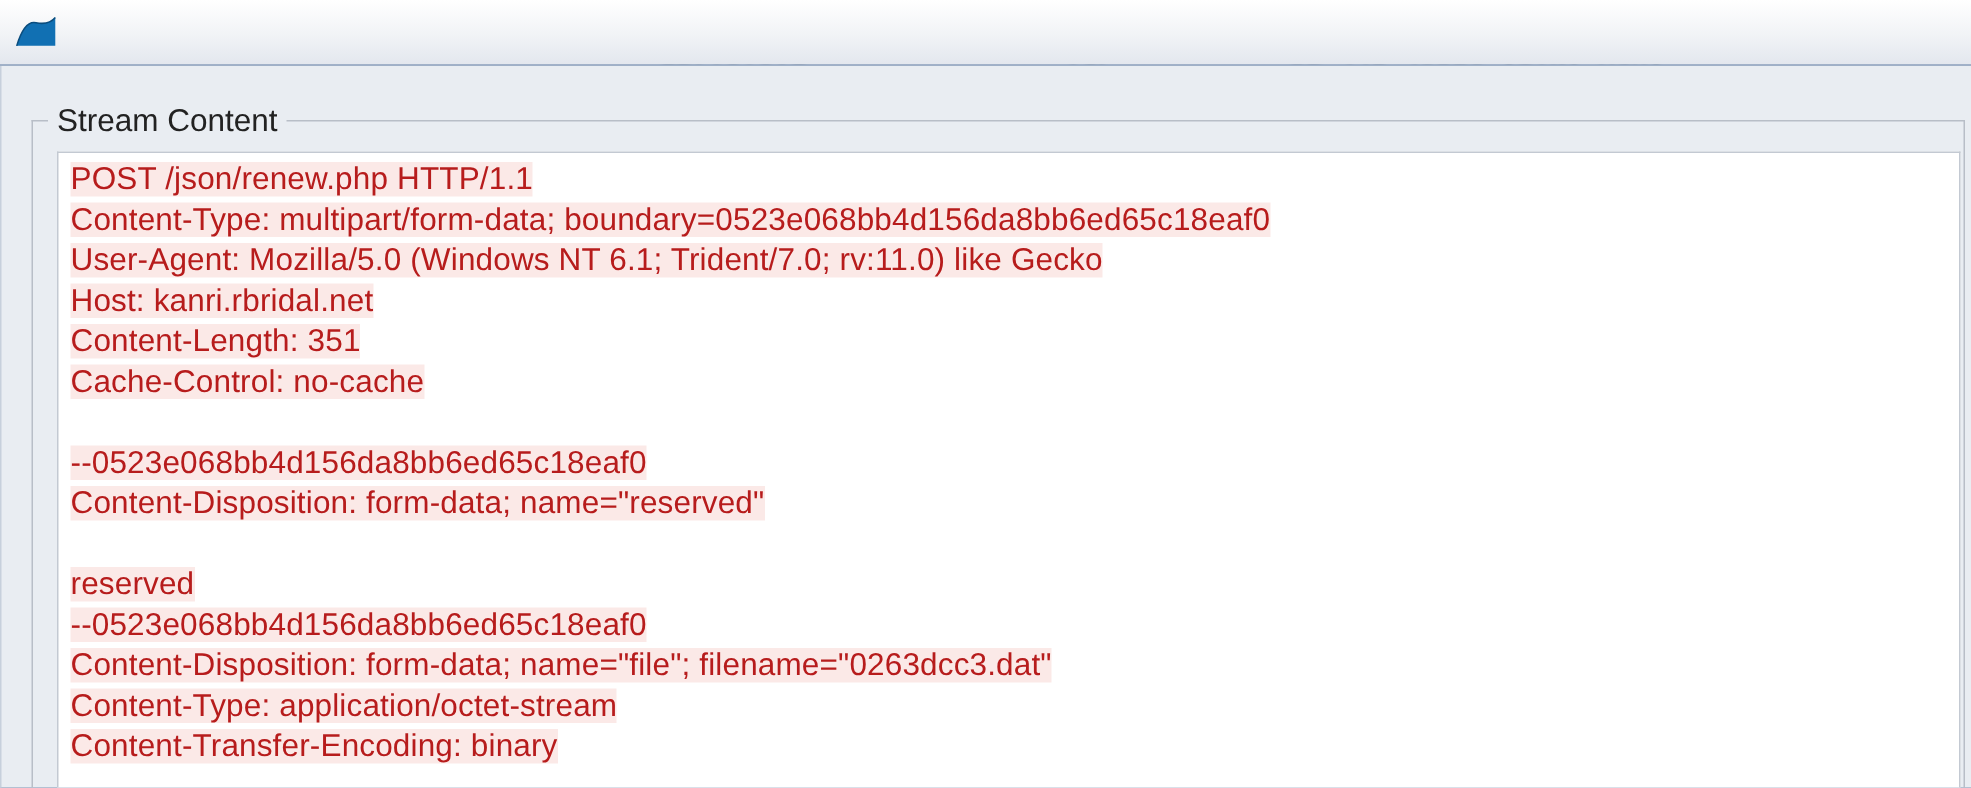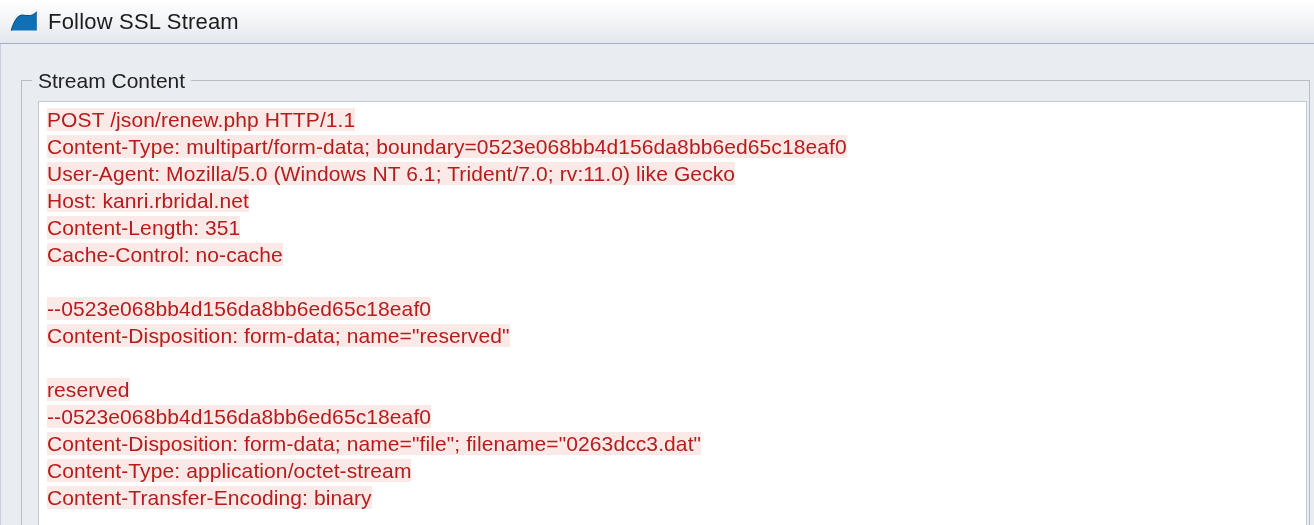--- a/index.html
+++ b/index.html
@@ -150,21 +150,20 @@
   </div>
 </div>
 
 <div class="title-bar">
   <span class="title-icon">
     <svg viewBox="0 0 32 28" width="28" height="24">
       <path d="M1 24 Q 7 4 16 6 Q 26 8 31 2 L 31 24 Z" fill="#1170b3"></path>
       <path d="M1 24 Q 7 4 16 6 Q 26 8 31 2" fill="none" stroke="#0a4d7e" stroke-width="1.2"></path>
     </svg>
   </span>
-  <span class="title-text">Follow SSL Stream</span>
 </div>
 
 <div class="client-area">
   <div class="left-gutter"></div>
 
   <div class="groupbox">
     <div class="group-legend-cover">Stream Content</div>
 
     <div class="stream-panel">
       <div class="stream-text" id="stream-text"><span class="client">POST /json/renew.php HTTP/1.1</span>

